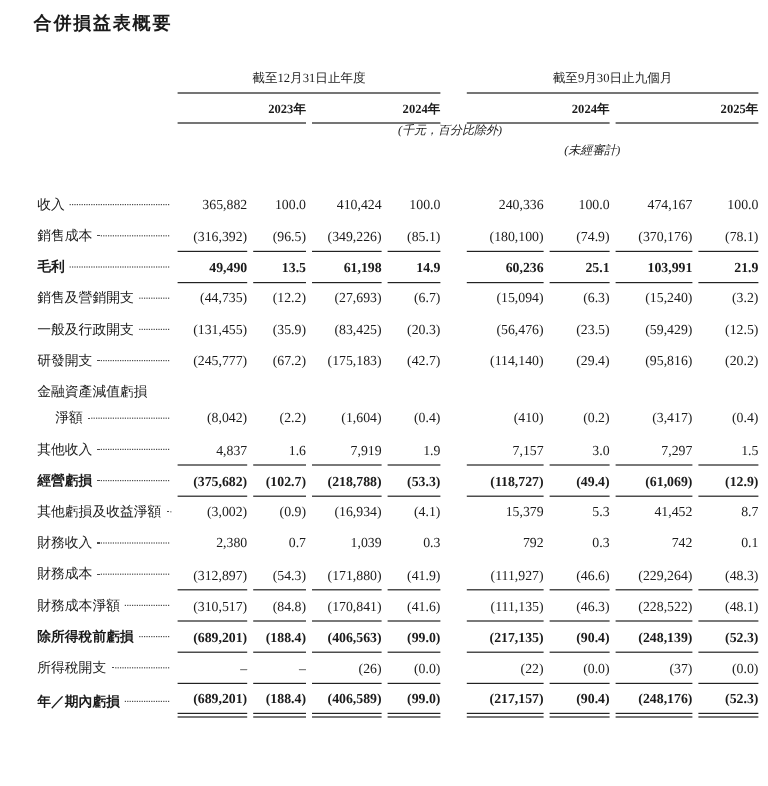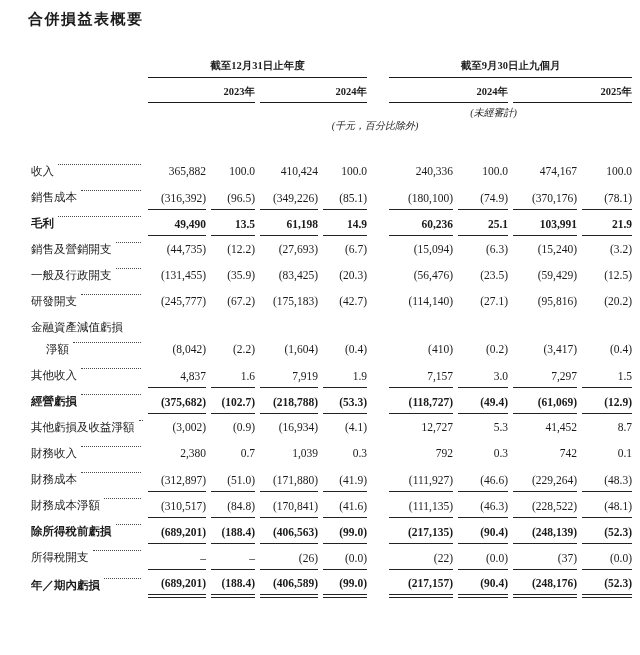--- a/index.html
+++ b/index.html
@@ -31,21 +31,21 @@
     width: 611px;
   }
   th, td {
     padding: 0;
     vertical-align: bottom;
     font-size: 11.5px;
     line-height: 14px;
   }
   
   th.grp {
-    font-weight: 700;
+    font-weight: 400;
     font-size: 10.5px;
     text-align: center;
     border-bottom: 1.5px solid #1b1b1b;
     padding-bottom: 4px;
     white-space: nowrap;
   }
   th.yr {
     font-weight: 700;
     font-size: 10.5px;
     text-align: right;
@@ -64,21 +64,21 @@
     font-size: 10px;
     line-height: 13px;
     text-align: center;
     white-space: nowrap;
   }
   td.note.units { padding-right: 30px; }
   td.note.unaud { padding-right: 34px; padding-top: 3px; }
   
   tbody tr:first-child td { padding-top: 32px; }
   td.lbl { overflow: hidden; }
-  .lblwrap { display: flex; align-items: flex-start; }
+  .lblwrap { display: flex; align-items: center; }
   .lbltext { white-space: nowrap; }
   .leader {
     flex: 1 1 auto;
     min-width: 6px;
     border-bottom: 1.7px dotted #4a4a4a;
     margin: 0 2px 2px 4px;
   }
   td.num {
     text-align: right;
     white-space: nowrap;
@@ -118,26 +118,26 @@
       </tr>
       <tr>
         <th></th>
         <th class="yr" colspan="2">2023年</th>
         <th class="yr" colspan="2">2024年</th>
         <th></th>
         <th class="yr" colspan="2">2024年</th>
         <th class="yr" colspan="2">2025年</th>
       </tr>
       <tr>
+        <td></td>
+        <td class="note units" colspan="9">(千元，百分比除外)</td>
+      </tr>
+      <tr>
         <td colspan="6"></td>
         <td class="note unaud" colspan="4">(未經審計)</td>
-      </tr>
-      <tr>
-        <td></td>
-        <td class="note units" colspan="9">(千元，百分比除外)</td>
       </tr>
     </thead>
     <tbody>
         <tr class="row">
     <td class="lbl">
       <div class="lblwrap">
         <span class="lbltext">收入</span>
         <span class="leader"></span>
       </div>
     </td>
@@ -225,21 +225,21 @@
         <span class="lbltext">研發開支</span>
         <span class="leader"></span>
       </div>
     </td>
     <td class="num">(245,777)</td>
     <td class="num">(67.2)</td>
     <td class="num">(175,183)</td>
     <td class="num">(42.7)</td>
     <td class="gapc"></td>
     <td class="num">(114,140)</td>
-    <td class="num">(27.1)</td>
+    <td class="num">(29.4)</td>
     <td class="num">(95,816)</td>
     <td class="num">(20.2)</td>
   </tr>
         <tr class="row noleader">
     <td class="lbl">
       <div class="lblwrap">
         <span class="lbltext">金融資產減值虧損</span>
 
       </div>
     </td>
@@ -309,21 +309,21 @@
       <div class="lblwrap">
         <span class="lbltext">其他虧損及收益淨額</span>
         <span class="leader"></span>
       </div>
     </td>
     <td class="num">(3,002)</td>
     <td class="num">(0.9)</td>
     <td class="num">(16,934)</td>
     <td class="num">(4.1)</td>
     <td class="gapc"></td>
-    <td class="num">12,727</td>
+    <td class="num">15,379</td>
     <td class="num">5.3</td>
     <td class="num">41,452</td>
     <td class="num">8.7</td>
   </tr>
         <tr class="row">
     <td class="lbl">
       <div class="lblwrap">
         <span class="lbltext">財務收入</span>
         <span class="leader"></span>
       </div>
@@ -339,21 +339,21 @@
     <td class="num">0.1</td>
   </tr>
         <tr class="row ul">
     <td class="lbl">
       <div class="lblwrap">
         <span class="lbltext">財務成本</span>
         <span class="leader"></span>
       </div>
     </td>
     <td class="num">(312,897)</td>
-    <td class="num">(51.0)</td>
+    <td class="num">(54.3)</td>
     <td class="num">(171,880)</td>
     <td class="num">(41.9)</td>
     <td class="gapc"></td>
     <td class="num">(111,927)</td>
     <td class="num">(46.6)</td>
     <td class="num">(229,264)</td>
     <td class="num">(48.3)</td>
   </tr>
         <tr class="row ul">
     <td class="lbl">

